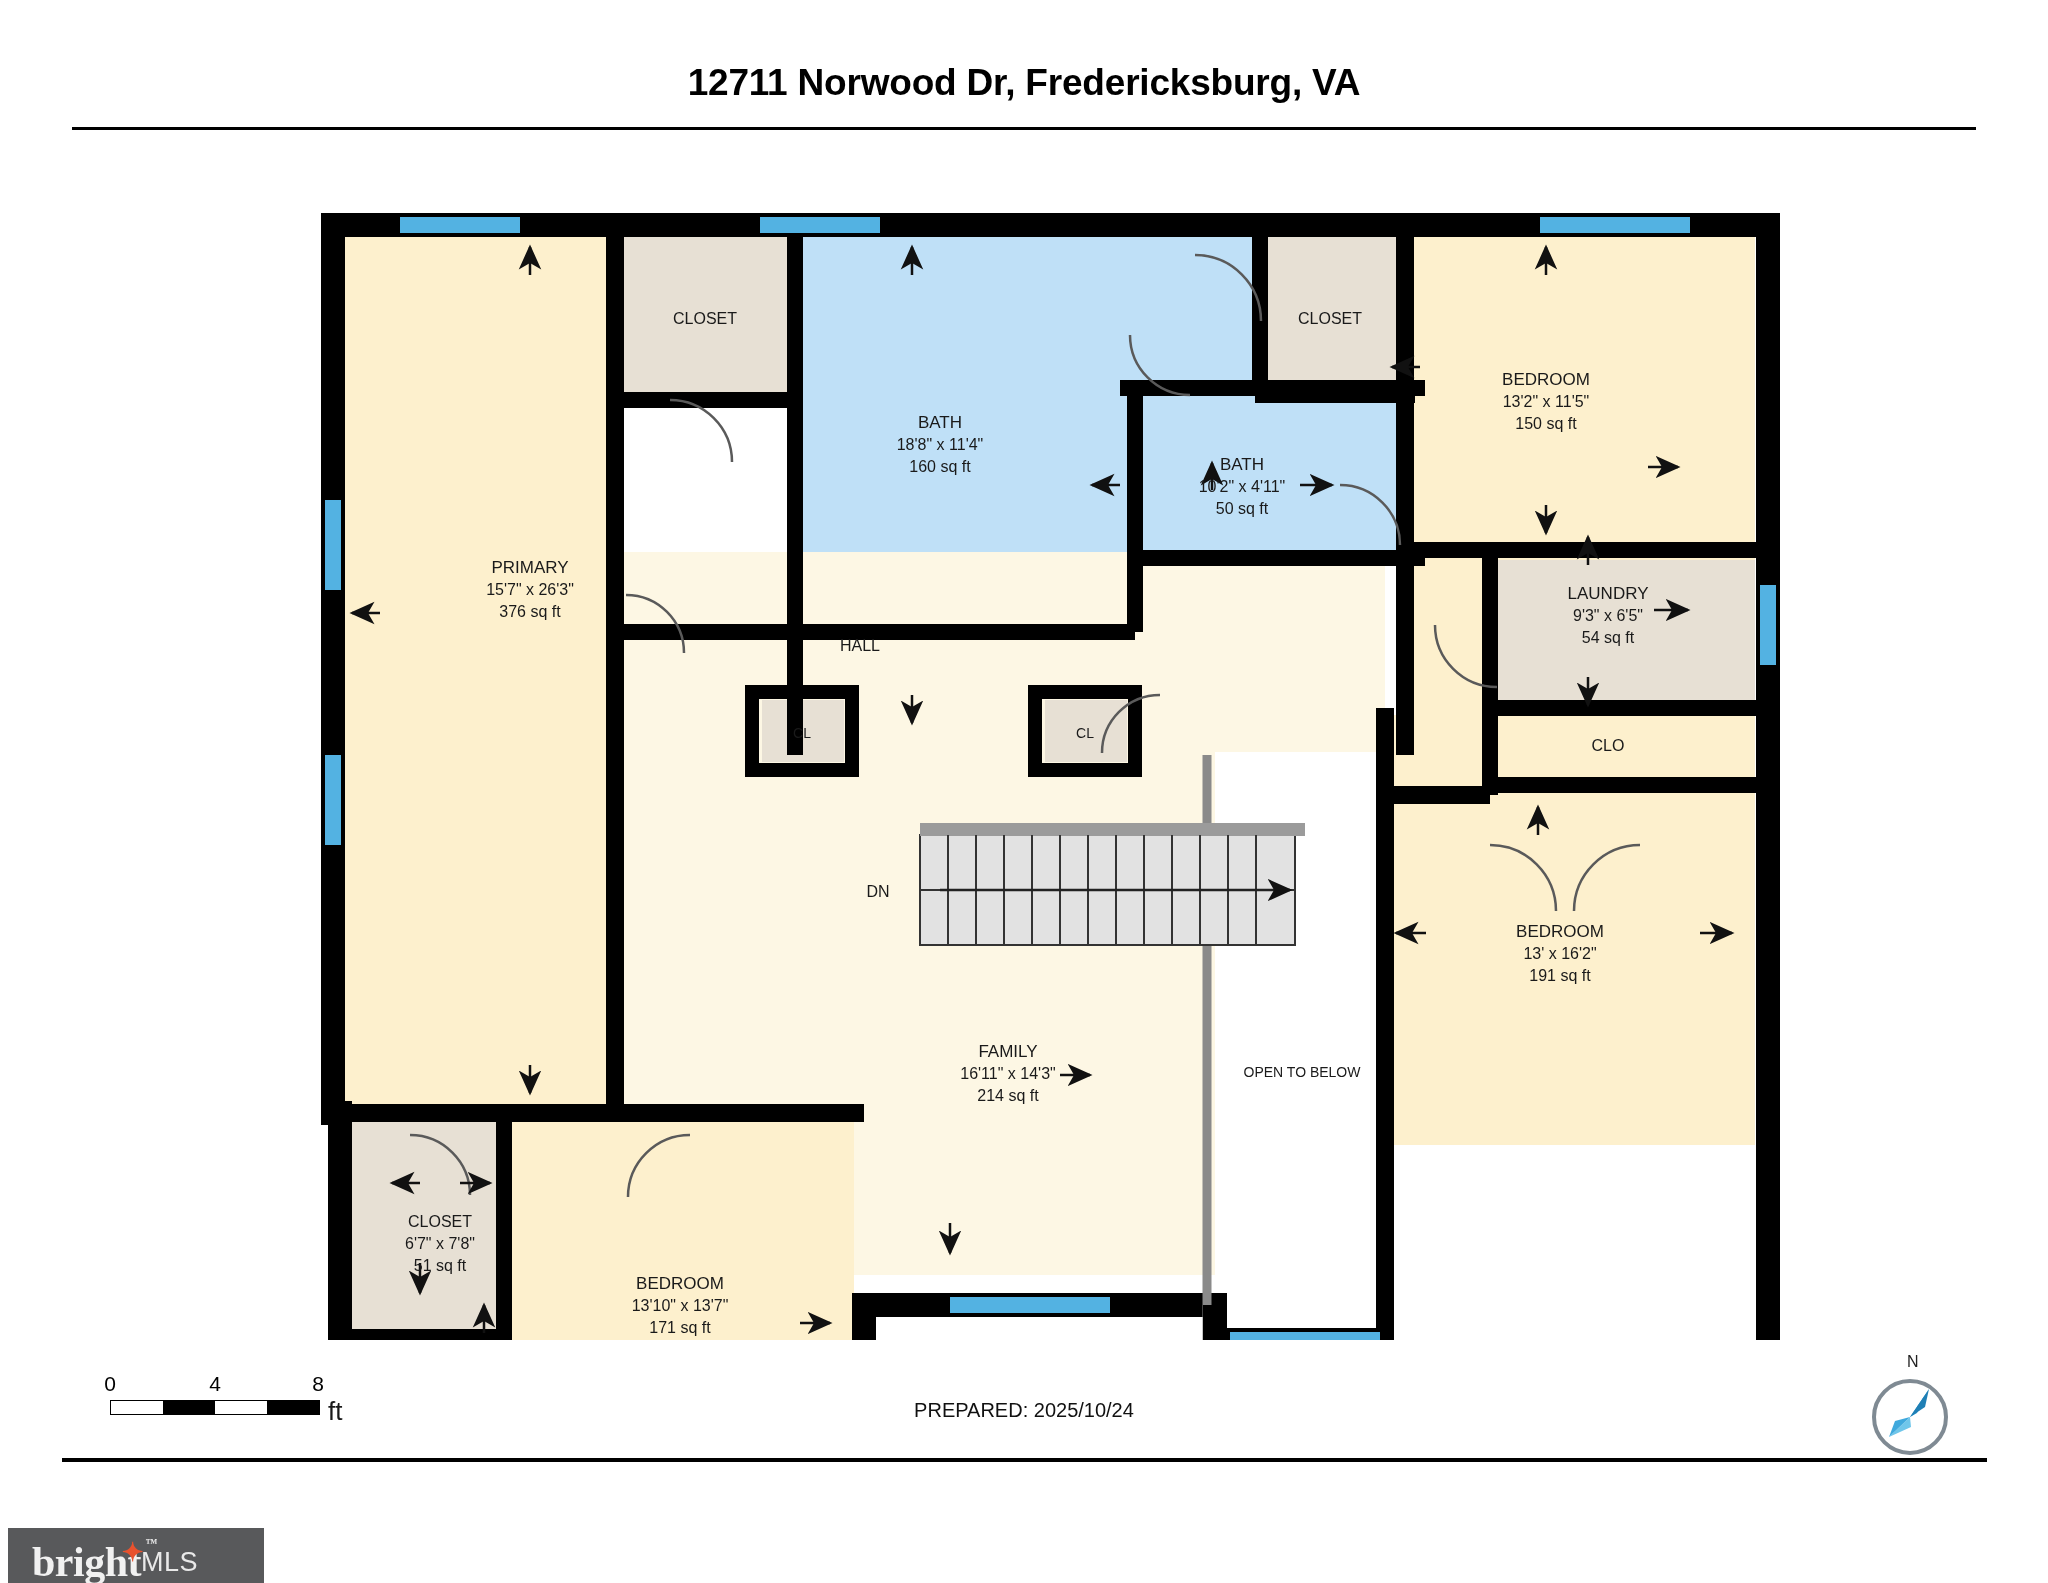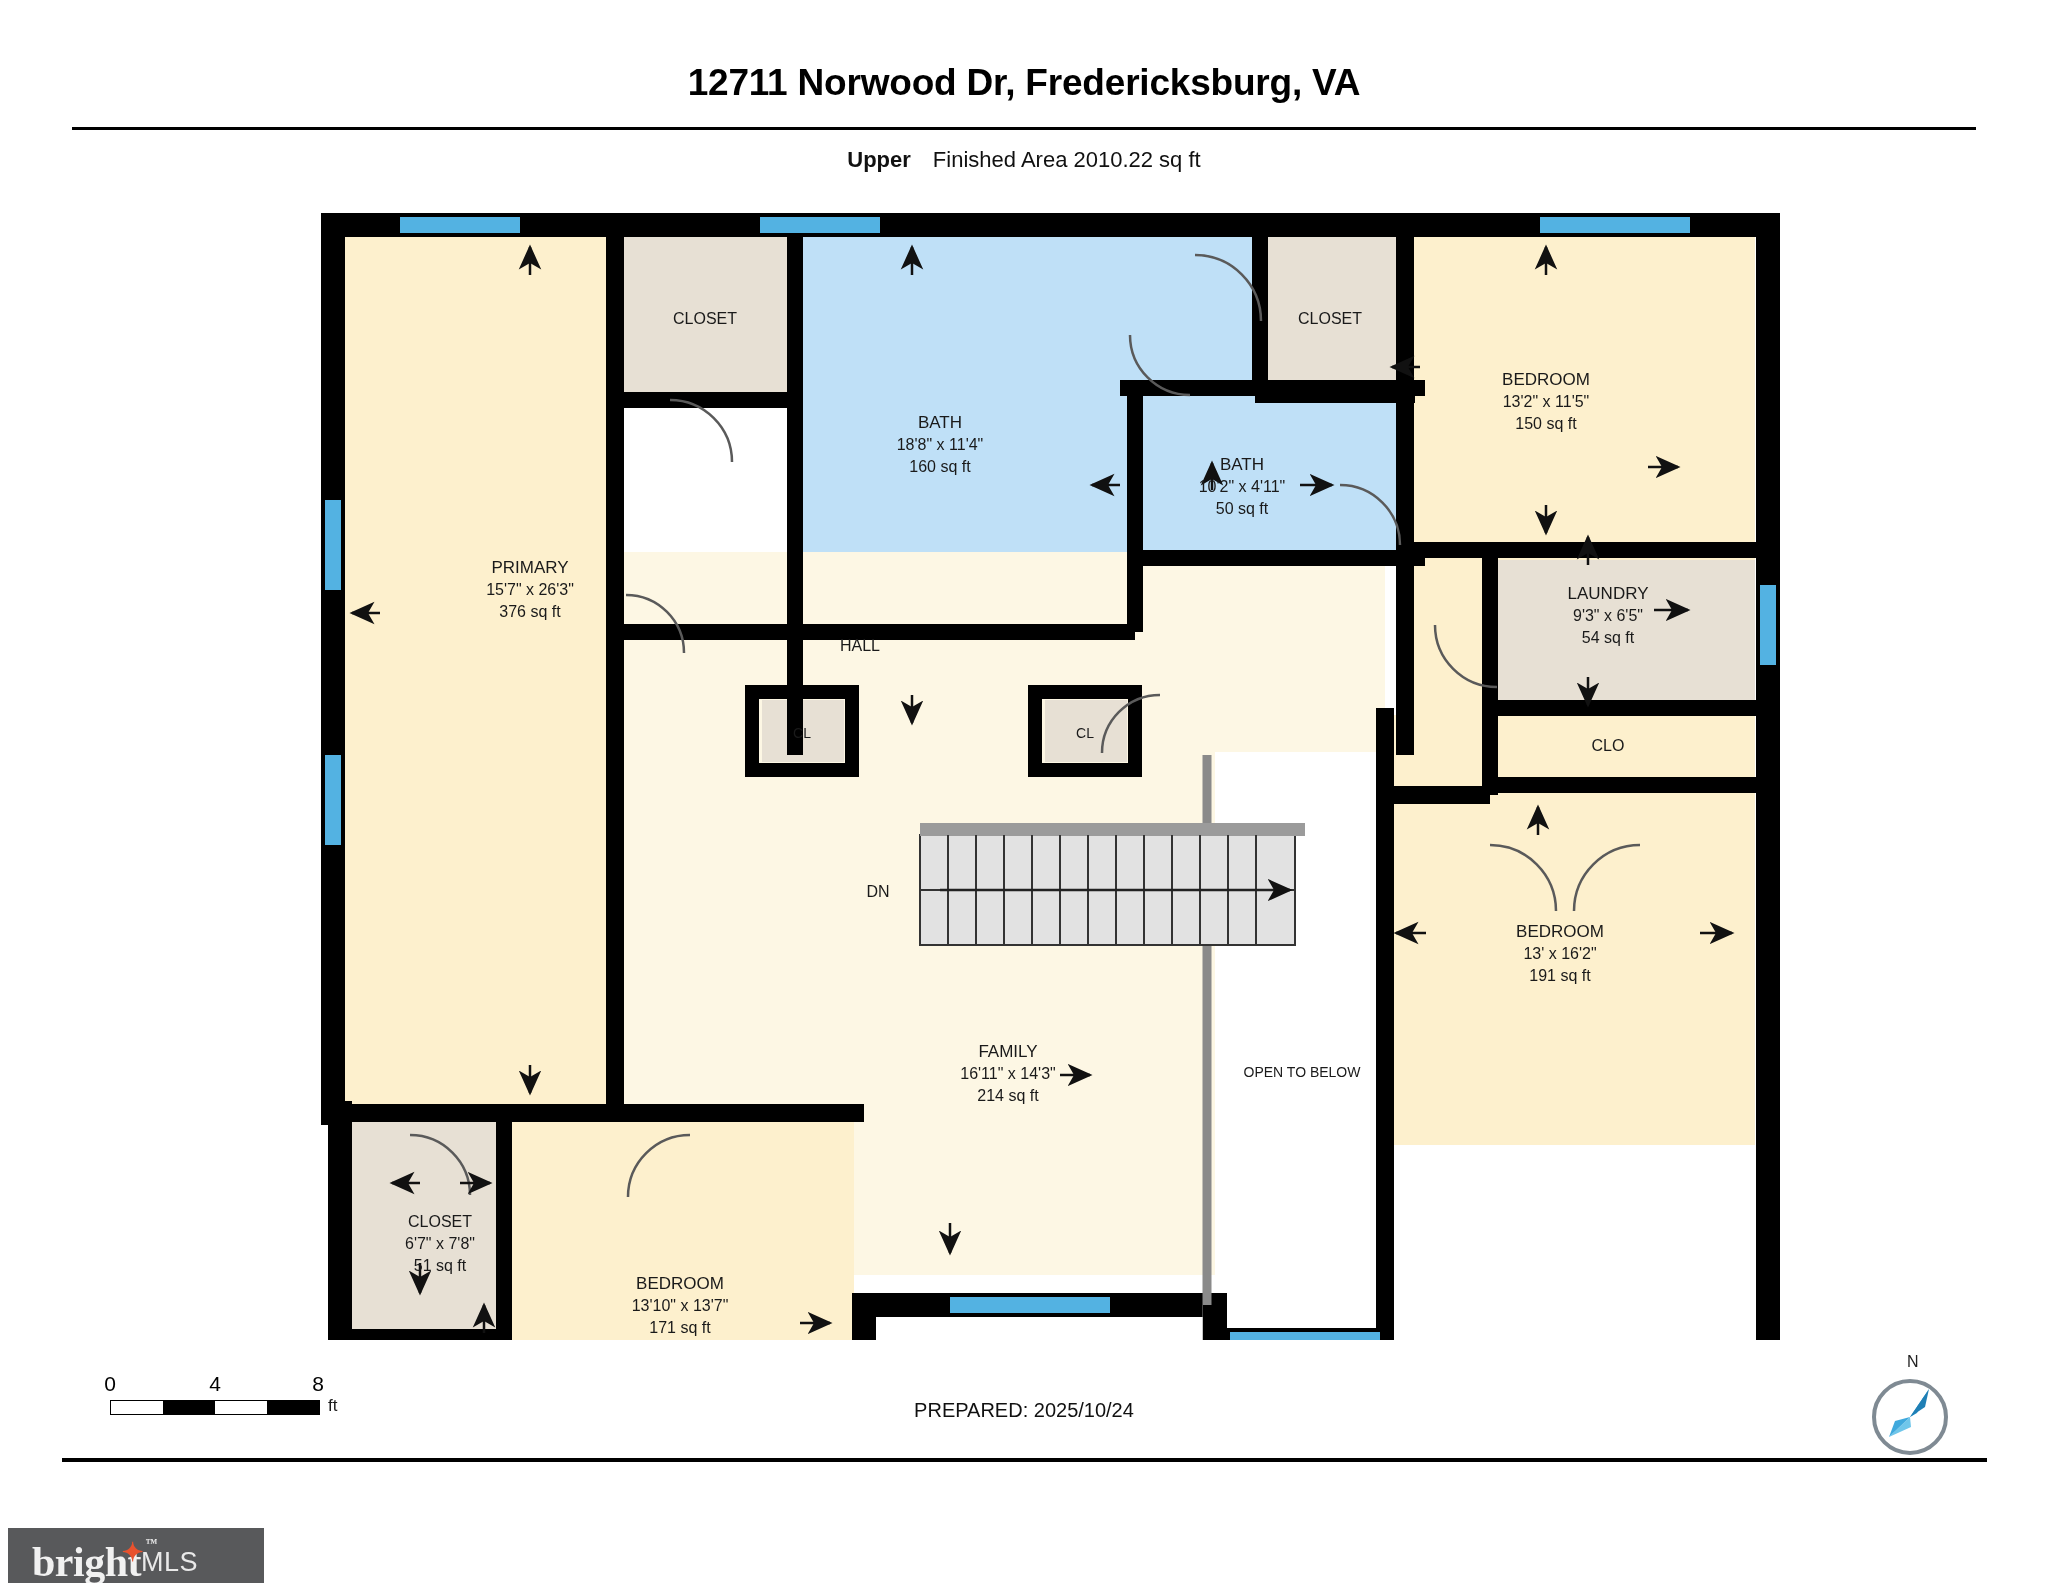--- a/index.html
+++ b/index.html
@@ -94,21 +94,21 @@
     border: 1.5px solid #000;
     display: flex;
     box-sizing: border-box;
   }
   .scale-track i { flex: 1 1 25%; display: block; }
   .scale-track i.on { background: #000; }
   .scale-unit {
     position: absolute;
     left: 218px;
     top: 24px;
-    font-size: 17px;
+    font-size: 26px;
   }
 
   .prepared {
     position: absolute;
     left: 0;
     top: 1399px;
     width: 2048px;
     text-align: center;
     font-size: 20px;
     color: #111;
@@ -196,23 +196,20 @@
   .rm-tiny { font-family: "Liberation Sans", sans-serif; font-size: 14px; fill: #1a1a1a; text-anchor: middle; }
 </style>
 </head>
 <body>
 
 <div class="page">
 
   <div class="title">12711 Norwood Dr, Fredericksburg, VA</div>
   <div class="rule-top"></div>
 
-  <div class="subtitle">
-    <span class="lvl">Upper</span><span>Finished Area 2010.22 sq ft</span>
-  </div>
 
   <div class="plan-wrap">
   <svg width="2048" height="1145" viewBox="0 0 2048 1145" xmlns="http://www.w3.org/2000/svg">
     <defs>
       <marker id="ah" markerWidth="11" markerHeight="11" refX="9" refY="5.5" orient="auto">
         <path d="M0,1 L10,5.5 L0,10 L2.6,5.5 Z" fill="#111"></path>
       </marker>
     </defs>
 
     <g>

